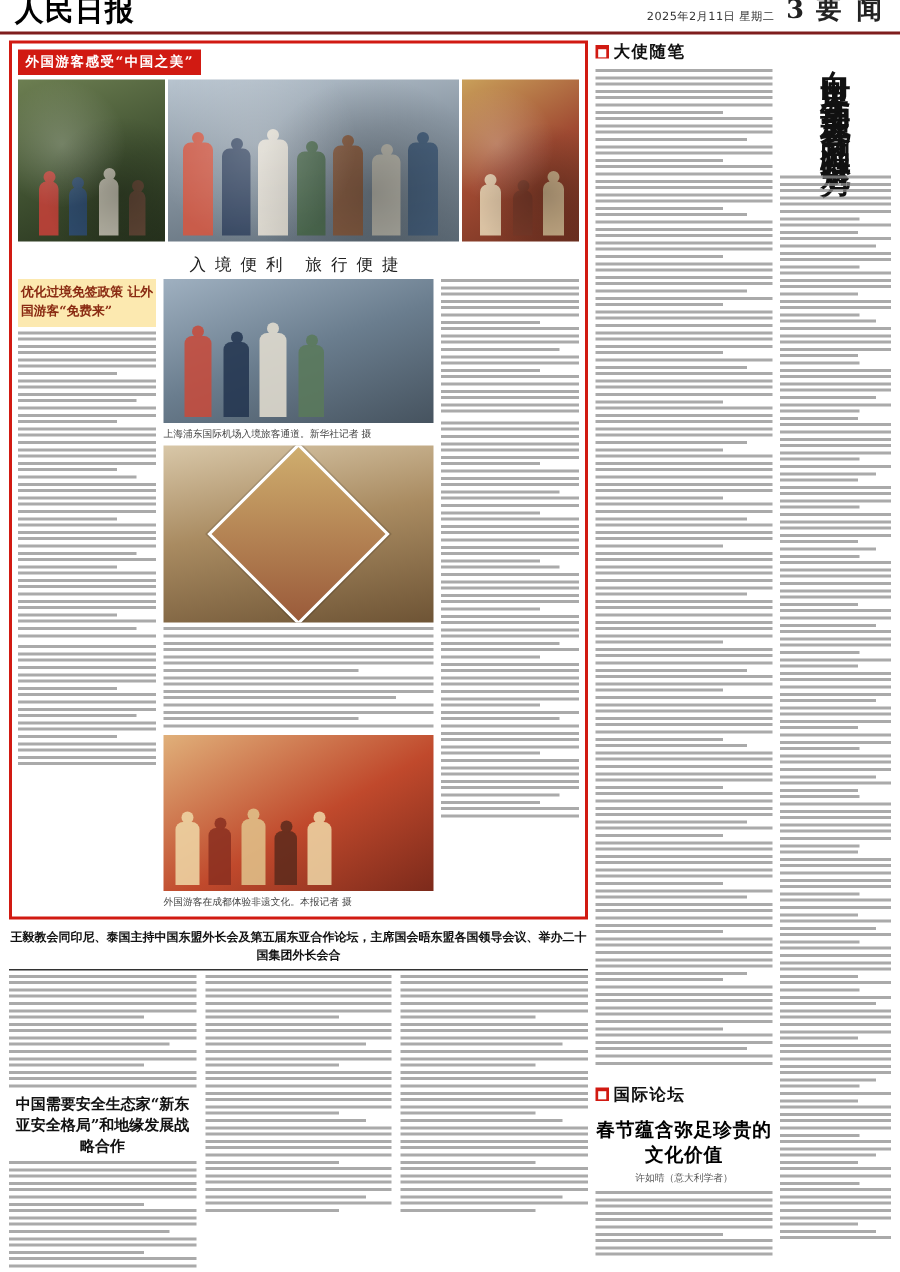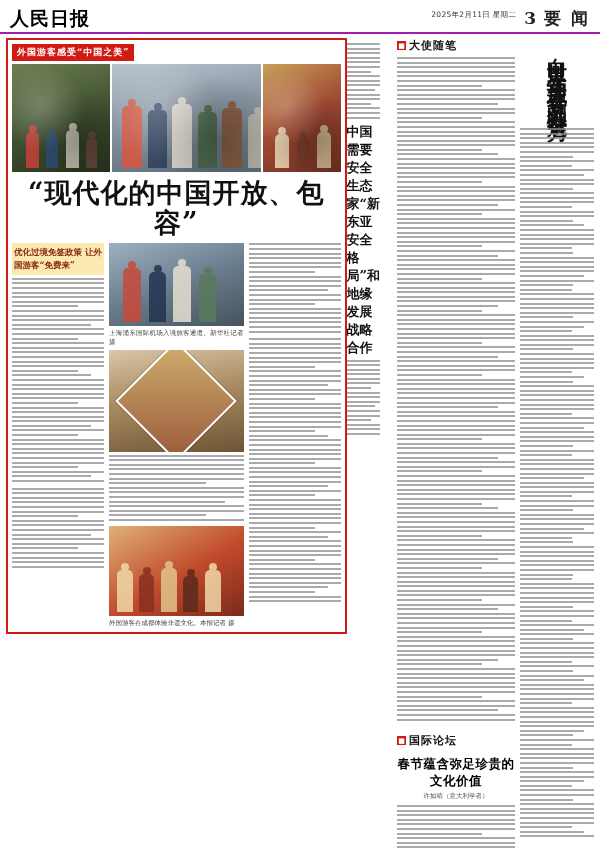--- a/index.html
+++ b/index.html
@@ -14,35 +14,35 @@
     overflow: hidden;
     position: relative;
   }
 
   
   .masthead {
     display: flex;
     align-items: flex-end;
     justify-content: space-between;
     padding: 6px 10px 3px 10px;
-    border-bottom: 2px solid #a21caf;
-    height: 34px;
+    border-bottom: 2px solid #7f1d1d;
+    height: 23px;
   }
   .logo {
     font-family: "DejaVu Serif", "Liberation Serif", serif;
     font-weight: bold;
     font-size: 19px;
     letter-spacing: 1px;
     color: #000;
     line-height: 1;
     padding-bottom: 1px;
   }
   .masthead-right {
     display: flex;
-    align-items: flex-start;
+    align-items: flex-end;
     gap: 8px;
     font-size: 8px;
     color: #222;
     padding-bottom: 2px;
     margin-left: 15px;
   }
   .date-line { font-size: 7.5px; color: #333; letter-spacing: .3px; }
   .page-num {
     font-family: "DejaVu Serif", "Liberation Serif", serif;
     font-size: 17px; font-weight: bold; line-height: 1;
@@ -54,21 +54,21 @@
     letter-spacing: 2px;
   }
 
   
   .page {
     display: flex;
     padding: 4px 6px 4px 6px;
     gap: 5px;
     height: 810px;
   }
-  .col-left  { width: 386px; display: flex; flex-direction: row; }
+  .col-left  { width: 386px; display: flex; flex-direction: column; }
   .col-mid   { width: 118px; display: flex; flex-direction: column; }
   .col-right { width: 74px;  display: flex; flex-direction: column; }
 
   
   .feature {
     border: 2px solid #d11a12;
     padding: 4px;
     height: 596px;
     display: flex;
     flex-direction: column;
@@ -211,22 +211,23 @@
     text-align: center;
     font-weight: bold;
     font-family: "DejaVu Serif","Liberation Serif", serif;
     border-bottom: 1px solid #333;
     padding-bottom: 3px;
     margin-bottom: 3px;
   }
   .bl-cols { display: flex; gap: 6px; flex: 1; }
   .bl-col { flex: 1; }
   .bl-sub {
-    font-size: 13px;
+    font-size: 10px;
     font-weight: bold;
+    text-align: center;
     margin: 4px 0 3px 0;
     font-family: "DejaVu Serif","Liberation Serif", serif;
   }
 
   
   .sect-head {
     display: flex; align-items: center; gap: 3px;
     margin-bottom: 4px;
   }
   .sect-mark {
@@ -323,21 +324,21 @@
         </div>
         <div class="ph ph-3">
           <div class="figs">
             <div class="fig" style="left:12px;width:14px;height:34px;background:#e8d9b8"></div>
             <div class="fig" style="left:34px;width:13px;height:30px;background:#7a3b2a"></div>
             <div class="fig" style="left:54px;width:14px;height:36px;background:#d8c49a"></div>
           </div>
         </div>
       </div>
 
-      <div class="feature-head">“现代化的中国开放、包容”</div>
+      <div class="feature-sub">入境便利  旅行便捷</div>
 
       <div class="feature-body">
 
         <div class="fcol">
           <div class="sub-tag">优化过境免签政策
 让外国游客“免费来”</div>
           <div class="lines">
             <i></i>
               <i></i>
               <i></i>
@@ -530,20 +531,21 @@
               <i></i>
               <i></i>
               <i></i>
           </div>
         </div>
 
       </div>
     </div>
 
     <div class="bottom-left">
+      <div class="bl-head">王毅教会同印尼、泰国主持中国东盟外长会及第五届东亚合作论坛，主席国会晤东盟各国领导会议、举办二十国集团外长会合</div>
       <div class="bl-cols">
         <div class="bl-col">
           <div class="lines">
             <i></i>
               <i></i>
               <i></i>
               <i></i>
               <i></i>
               <i></i>
               <i></i>

